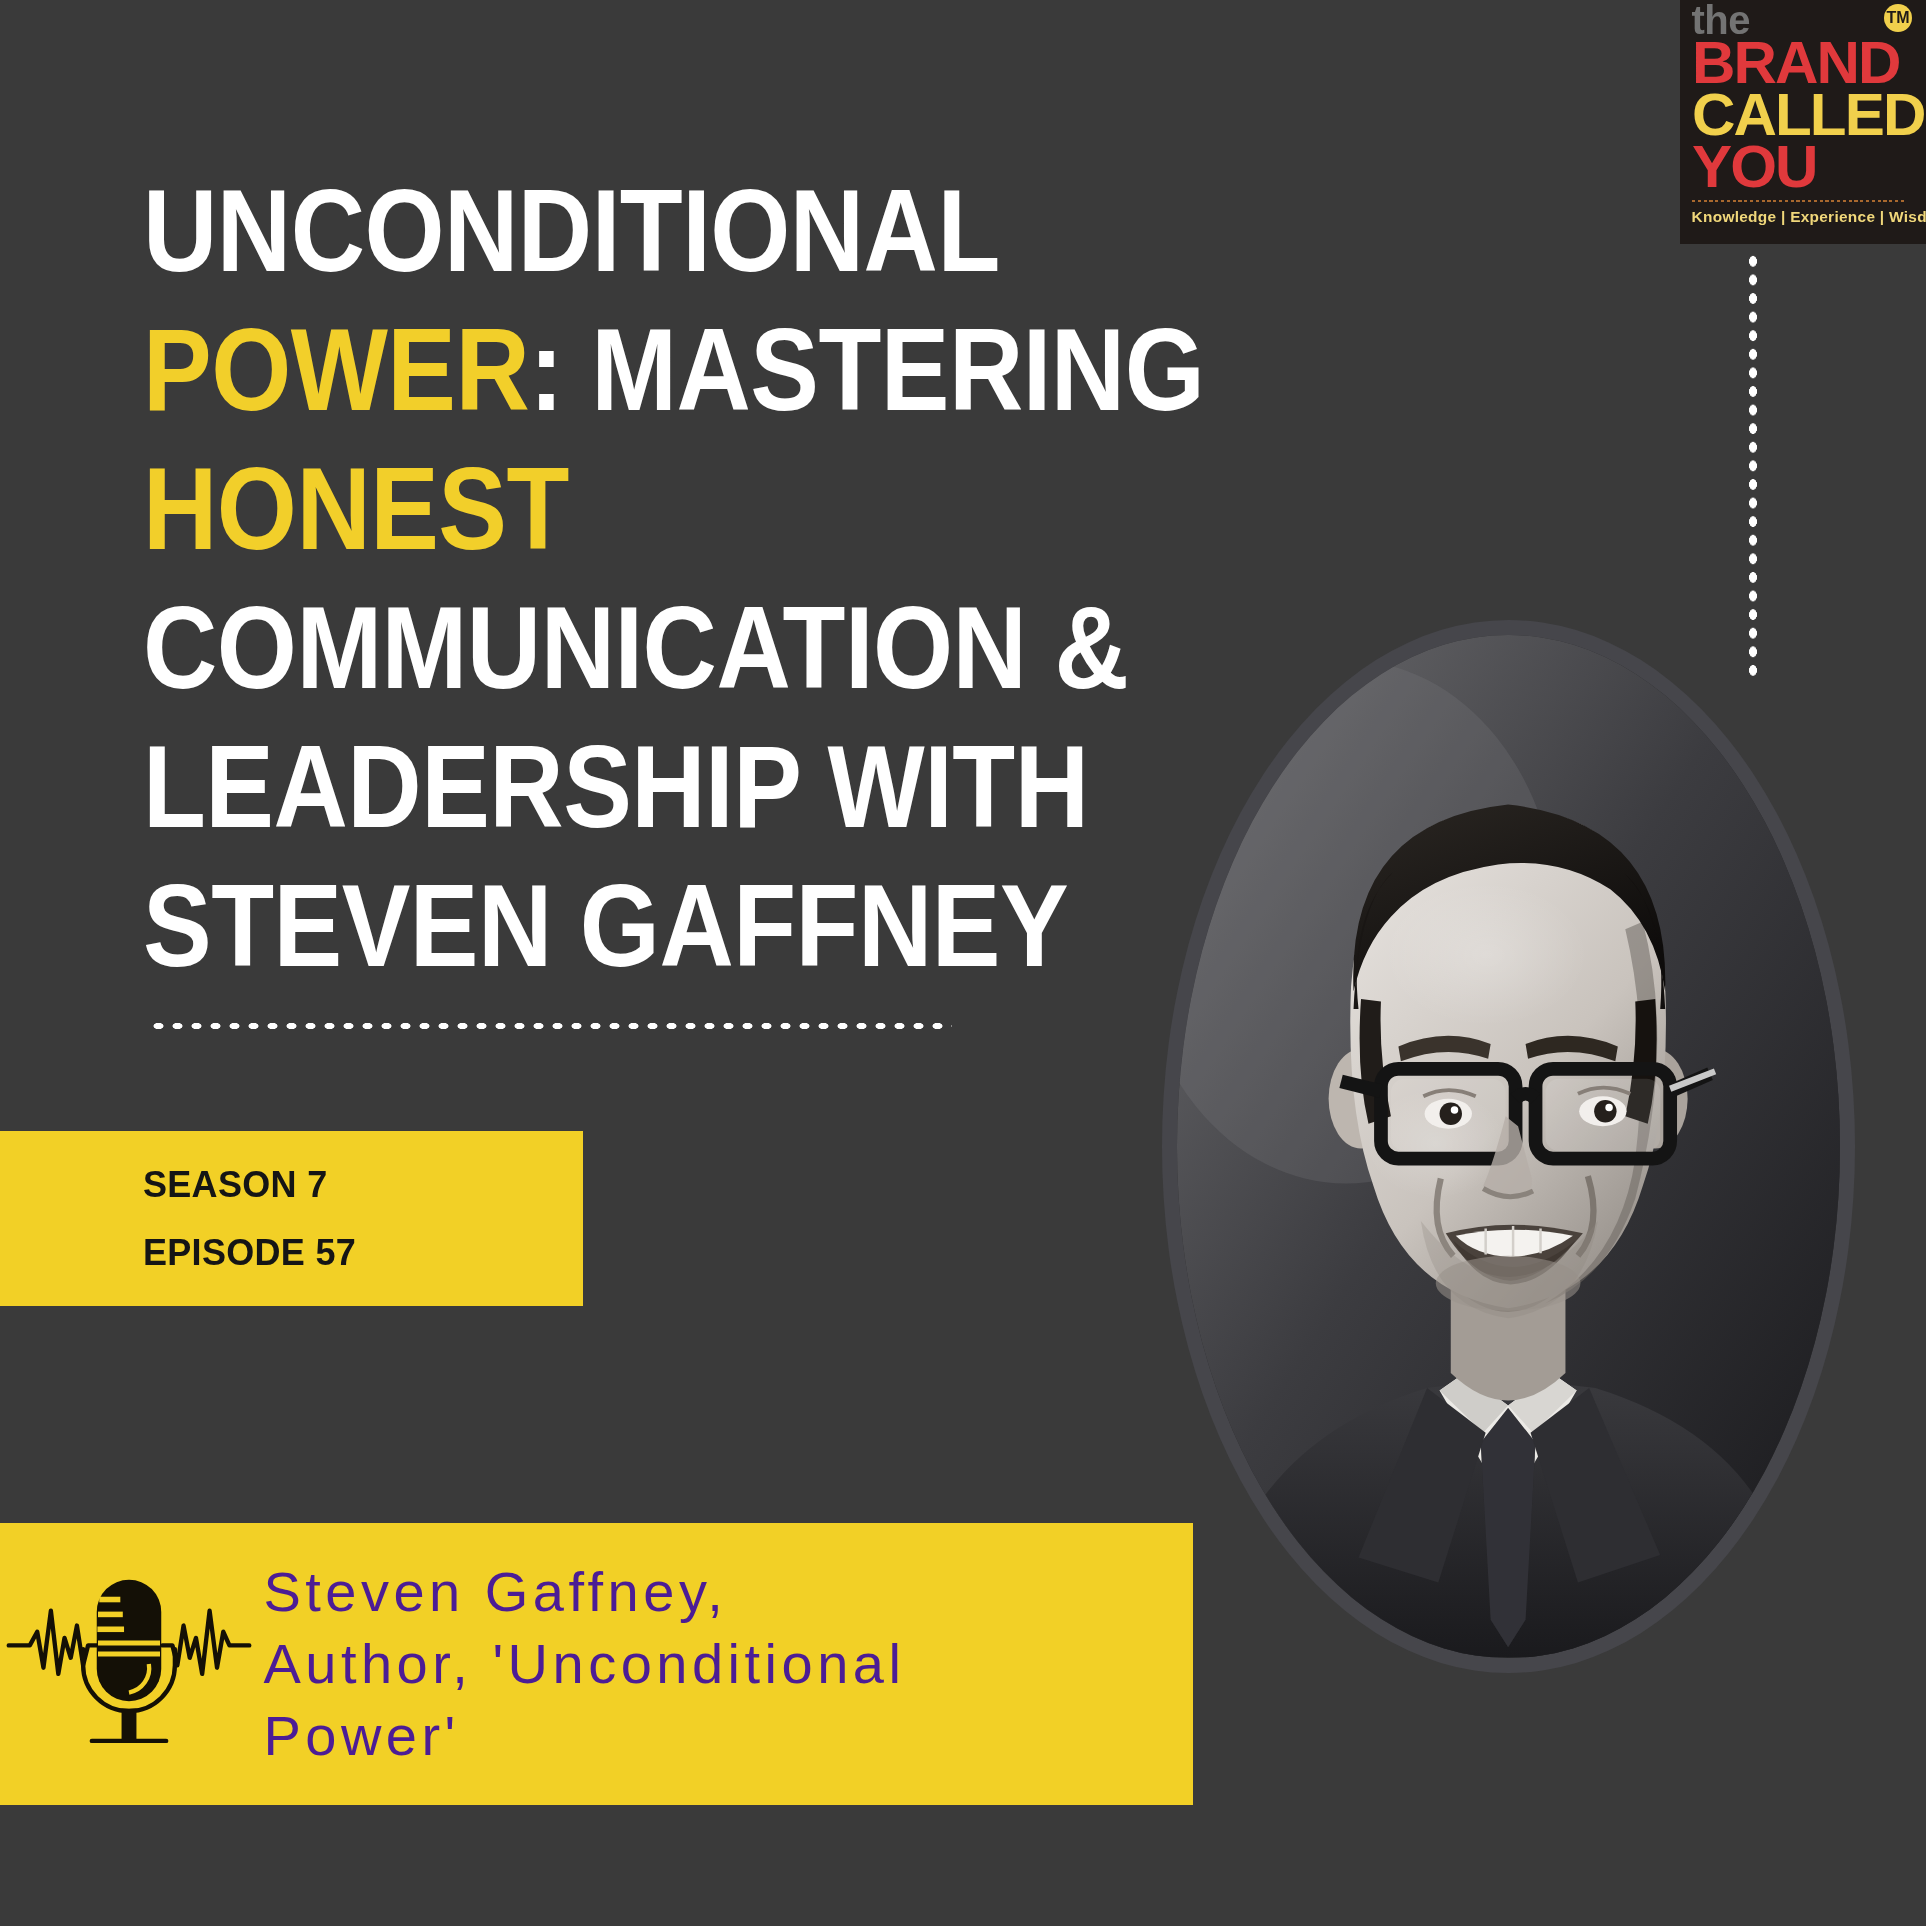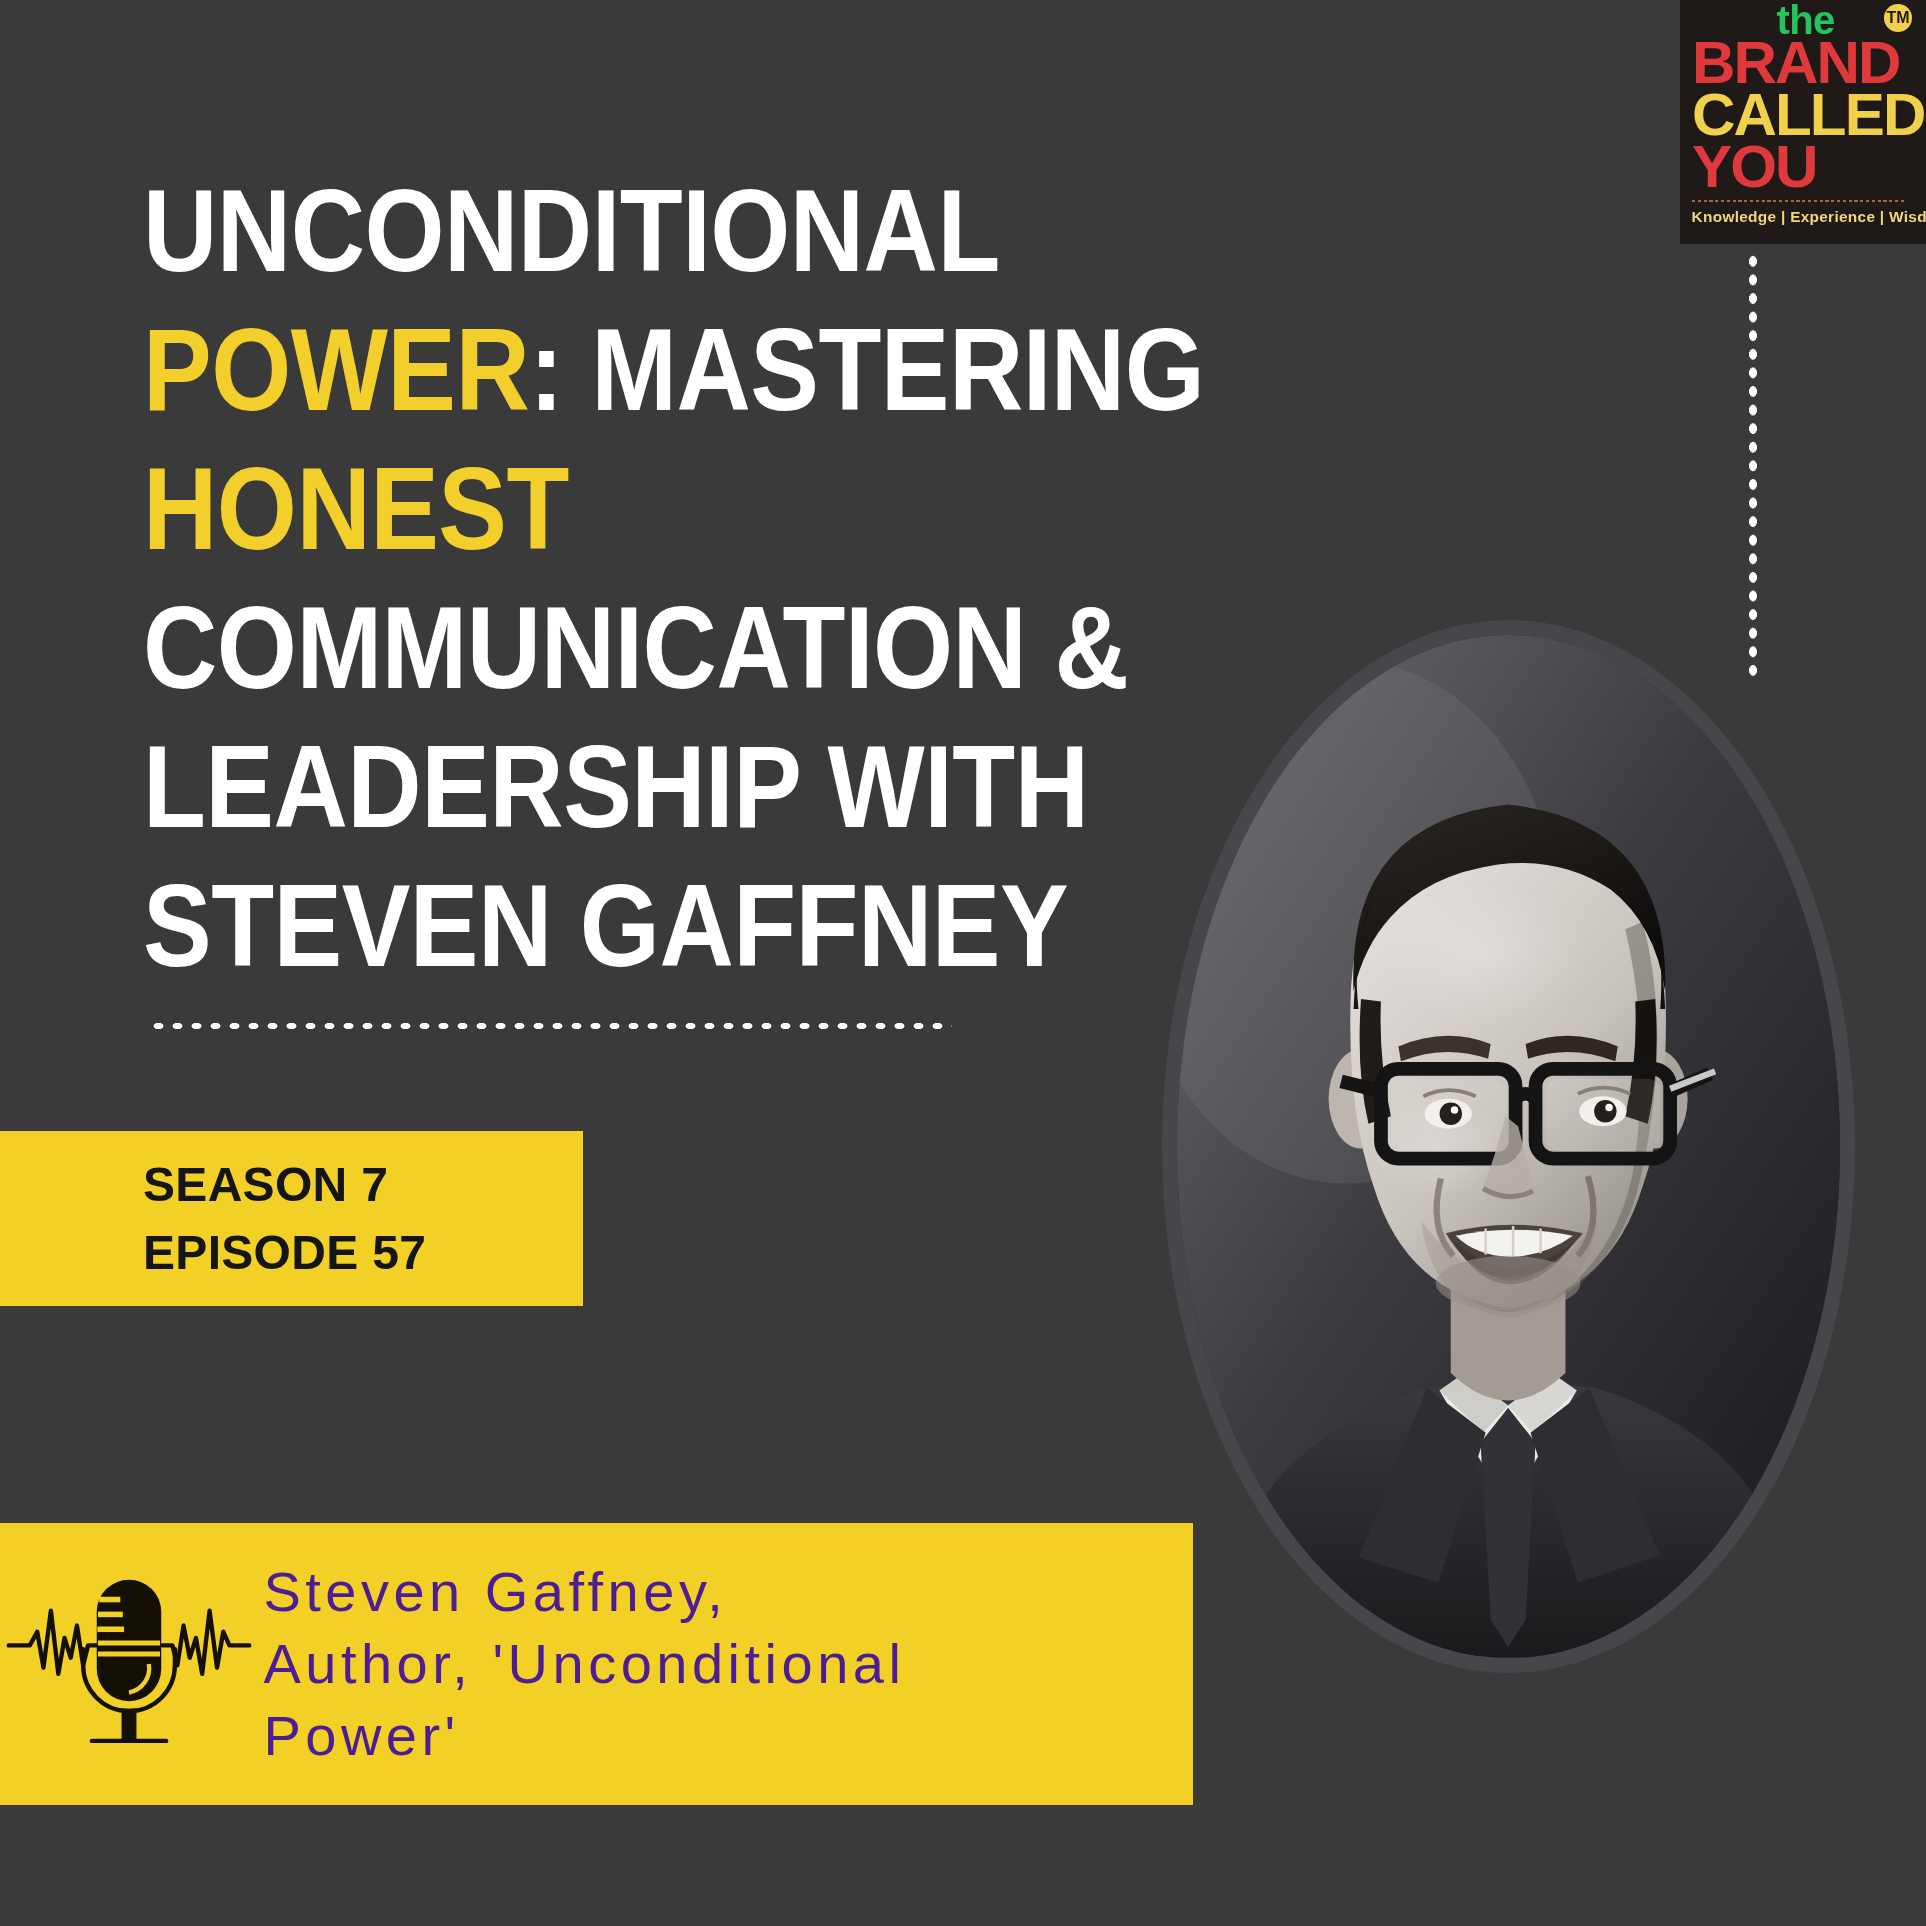--- a/index.html
+++ b/index.html
@@ -8,21 +8,21 @@
   #cover{position:relative;width:1926px;height:1926px;background:#3a3a3a;overflow:hidden;}
 
   
   .logo-box{
     position:absolute;left:1680px;top:0;width:246px;height:244px;
     background:#1f1a18;overflow:hidden;
   }
   .logo-inner{position:absolute;left:11.6px;top:2.6px;right:6.4px;}
   .logo-the{
     font-family:"Liberation Sans",sans-serif;font-weight:700;
-    font-size:40px;line-height:0.88;color:#22c55e;letter-spacing:-0.6px;text-align:center;
+    font-size:40px;line-height:0.88;color:#737373;letter-spacing:-0.6px;
   }
   .logo-word{
     font-family:"Liberation Sans",sans-serif;font-weight:700;
     font-size:59px;line-height:0.88;letter-spacing:-1.9px;
     transform:scaleX(1.02);transform-origin:left center;
   }
   .logo-brand{color:#e0393c;}
   .logo-called{color:#f1d04c;}
   .logo-you{color:#e0393c;}
   .logo-rule{
@@ -68,21 +68,21 @@
 
   
   .badge{
     position:absolute;left:0;top:1131px;width:583px;height:175px;
     background:#f2d026;
     display:flex;flex-direction:column;justify-content:center;
     padding-left:143px;box-sizing:border-box;
   }
   .badge div{
     font-family:"Liberation Sans Narrow","Liberation Sans",sans-serif;
-    font-weight:700;font-size:48px;line-height:68px;color:#151515;
+    font-weight:700;font-size:36px;line-height:68px;color:#151515;
     letter-spacing:0.3px;
   }
 
   
   .portrait-wrap{
     position:absolute;left:1162px;top:620px;width:693px;height:1053px;
   }
   .portrait-ring{
     position:absolute;inset:0;border-radius:50%;
     background:#46464b;

